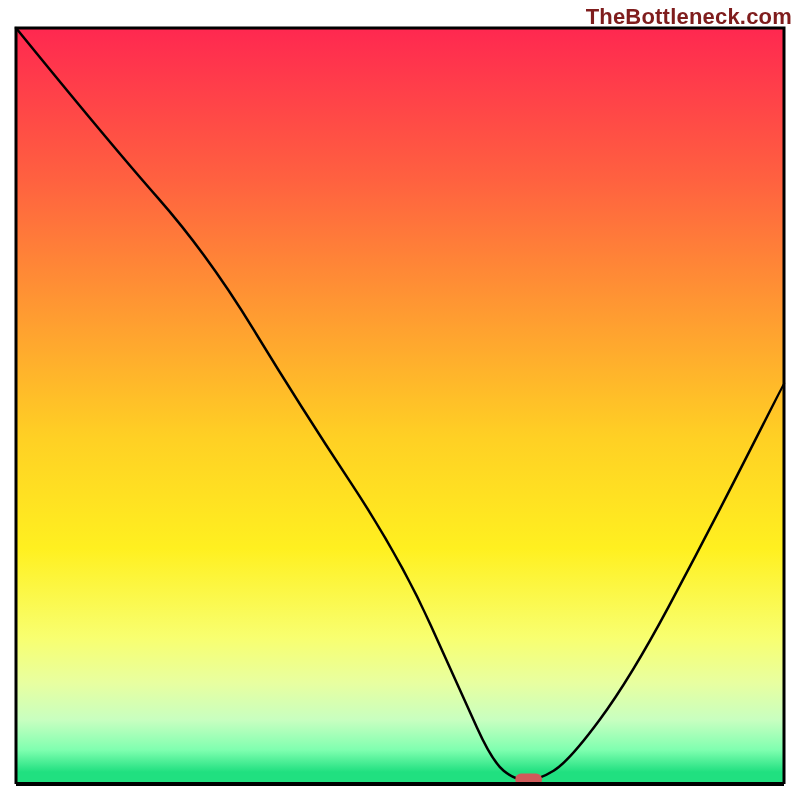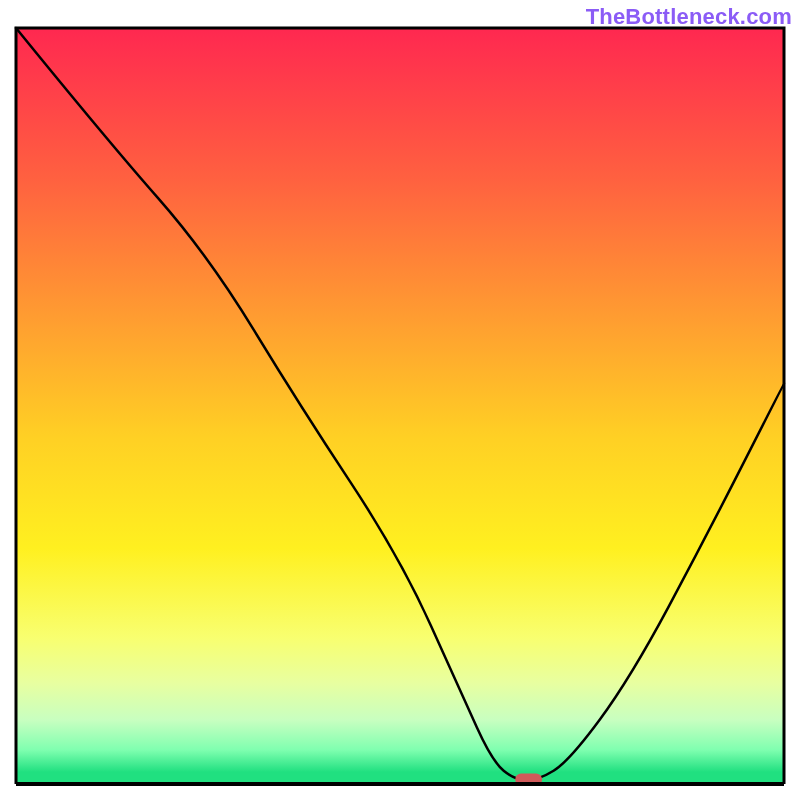--- a/index.html
+++ b/index.html
@@ -14,21 +14,21 @@
     position: relative;
     width: 800px;
     height: 800px;
   }
   .watermark {
     position: absolute;
     top: 4px;
     right: 8px;
     font-size: 22px;
     font-weight: 600;
-    color: #8b5cf6;
+    color: #7f1d1d;
     letter-spacing: 0.2px;
     z-index: 10;
   }
   svg {
     display: block;
   }
 </style>
 </head>
 <body>
 

